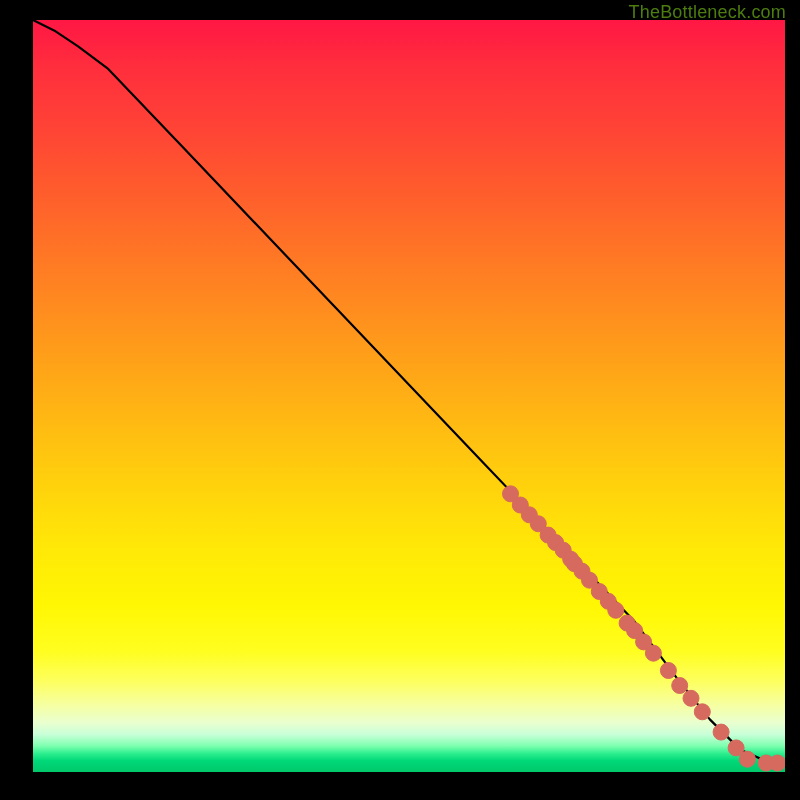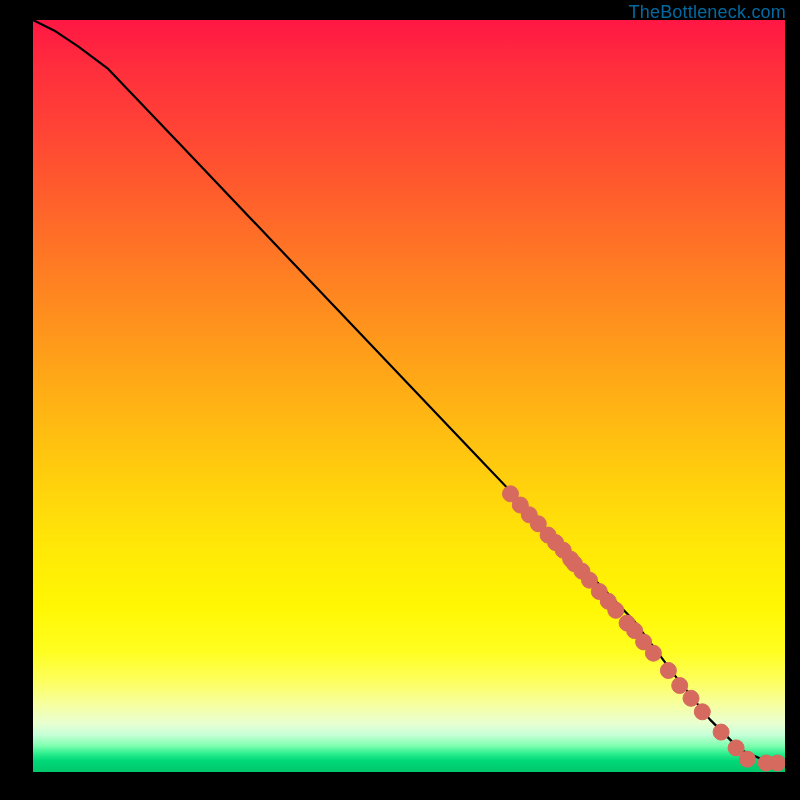--- a/index.html
+++ b/index.html
@@ -51,21 +51,21 @@
       #80ffb0 96.5%,
       #30f090 97.5%,
       #00d878 98.5%,
       #00c86a 100%
     );
   }
   .credit {
     position: absolute;
     top: 2px;
     right: 14px;
-    color: #0369a1;
+    color: #4d7c0f;
     font-size: 18px;
     font-weight: 500;
     letter-spacing: 0.2px;
   }
   svg.overlay {
     position: absolute;
     left: 0;
     top: 0;
     width: 100%;
     height: 100%;

